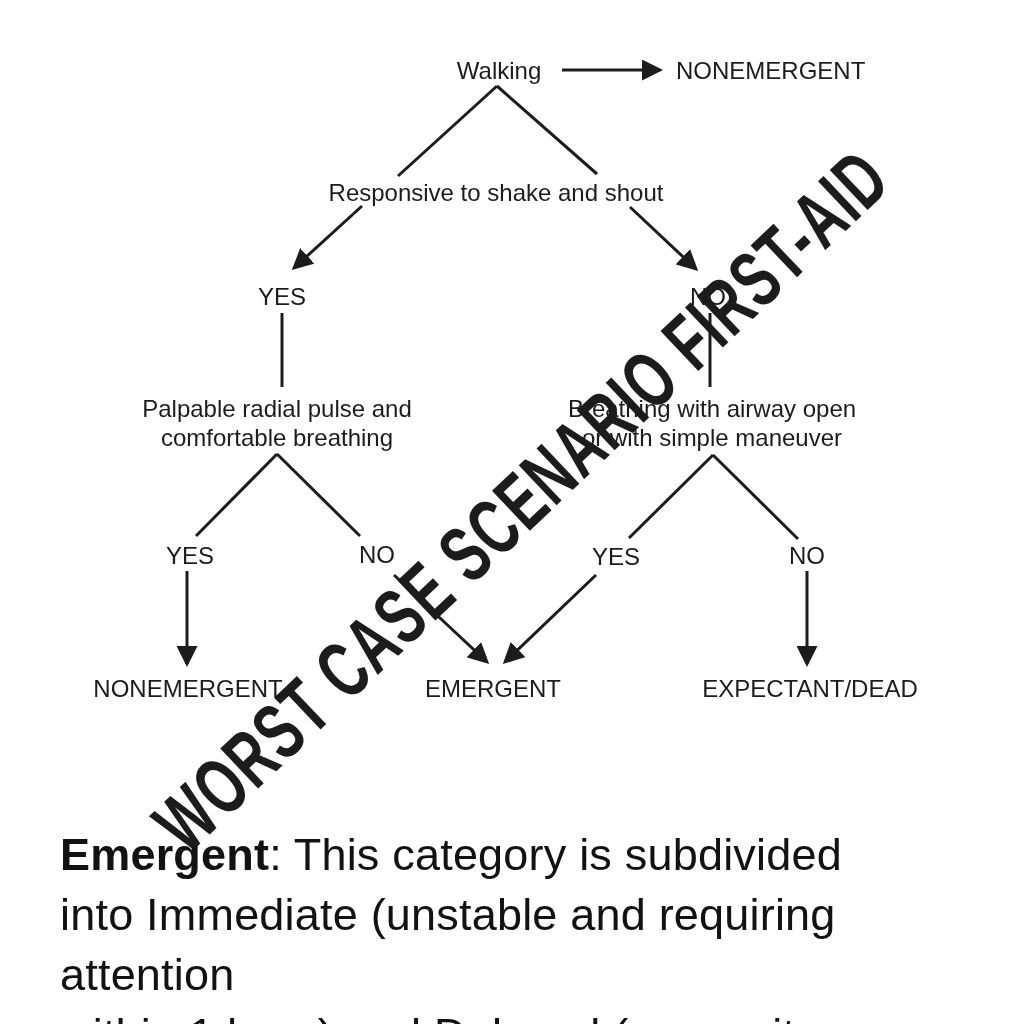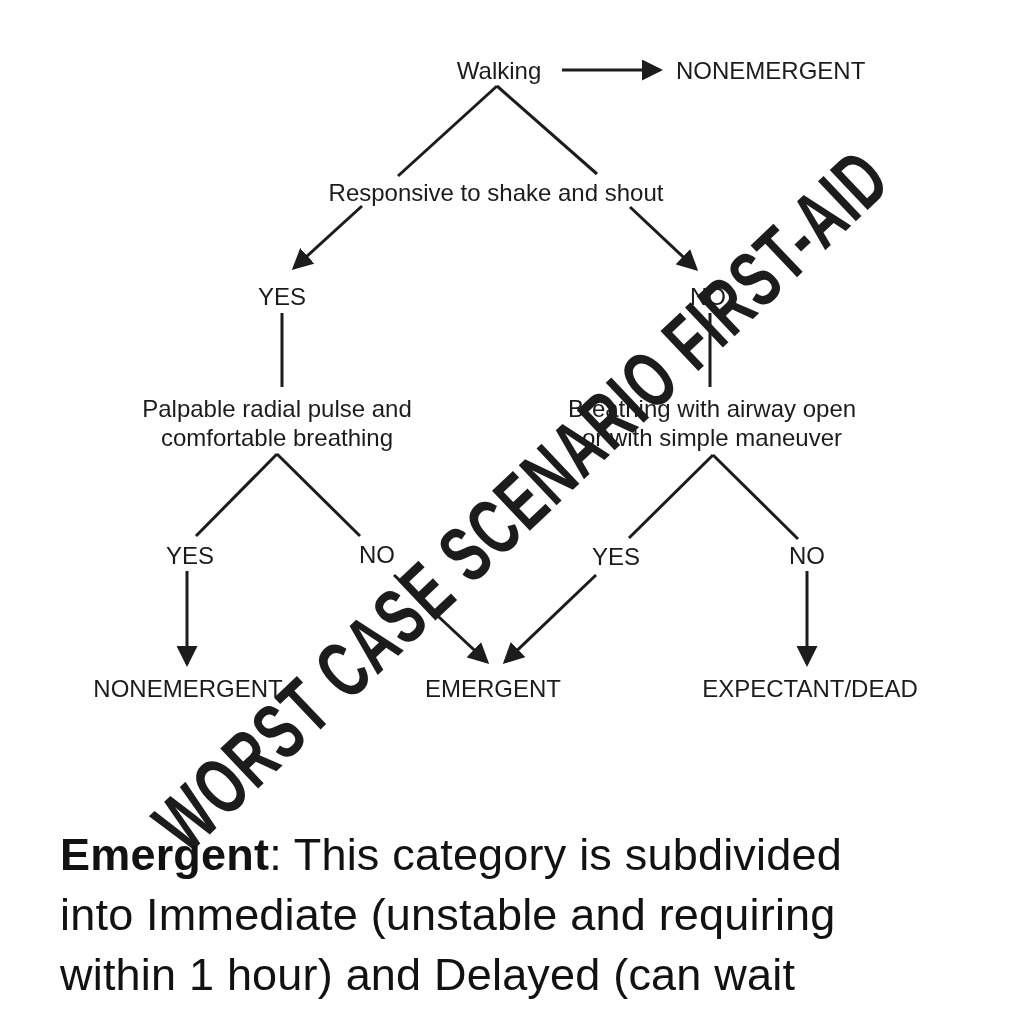--- a/index.html
+++ b/index.html
@@ -90,16 +90,17 @@
     <text x="616" y="565" text-anchor="middle">YES</text>
     <text x="807" y="564" text-anchor="middle">NO</text>
     <text x="188" y="697" text-anchor="middle">NONEMERGENT</text>
     <text x="493" y="697" text-anchor="middle">EMERGENT</text>
     <text x="810" y="697" text-anchor="middle">EXPECTANT/DEAD</text>
   </svg>
 
   <div class="caption">
     <div class="line"><b>Emergent</b><span>: This category is subdivided</span></div>
     <div class="line">into Immediate (unstable and requiring</div>
+    <div class="line">attention</div>
     <div class="line">within 1 hour) and Delayed (can wait</div>
   </div>
 
 </div>
 
 </body></html>

